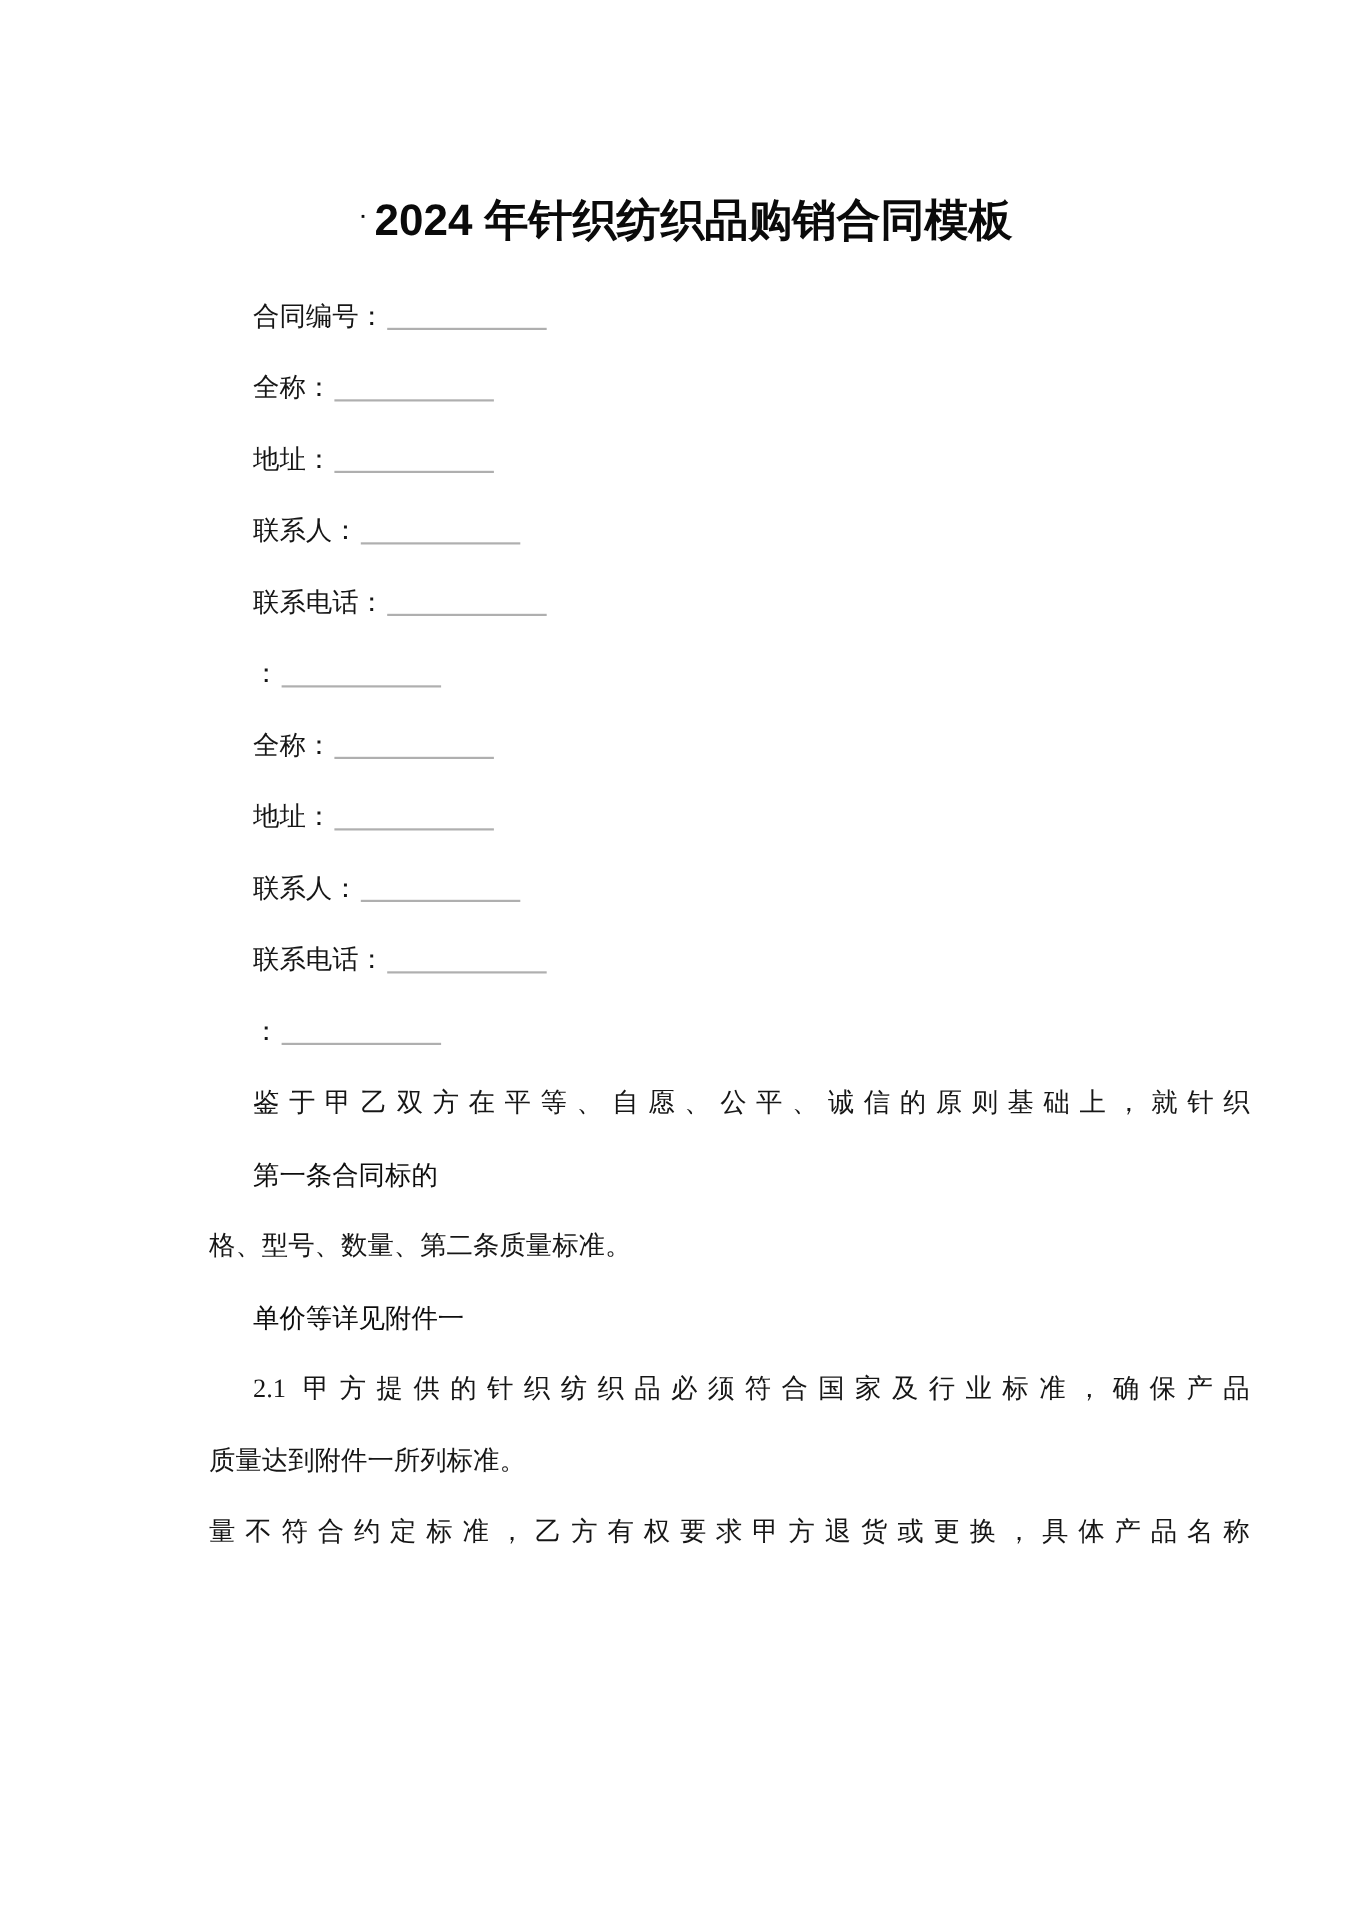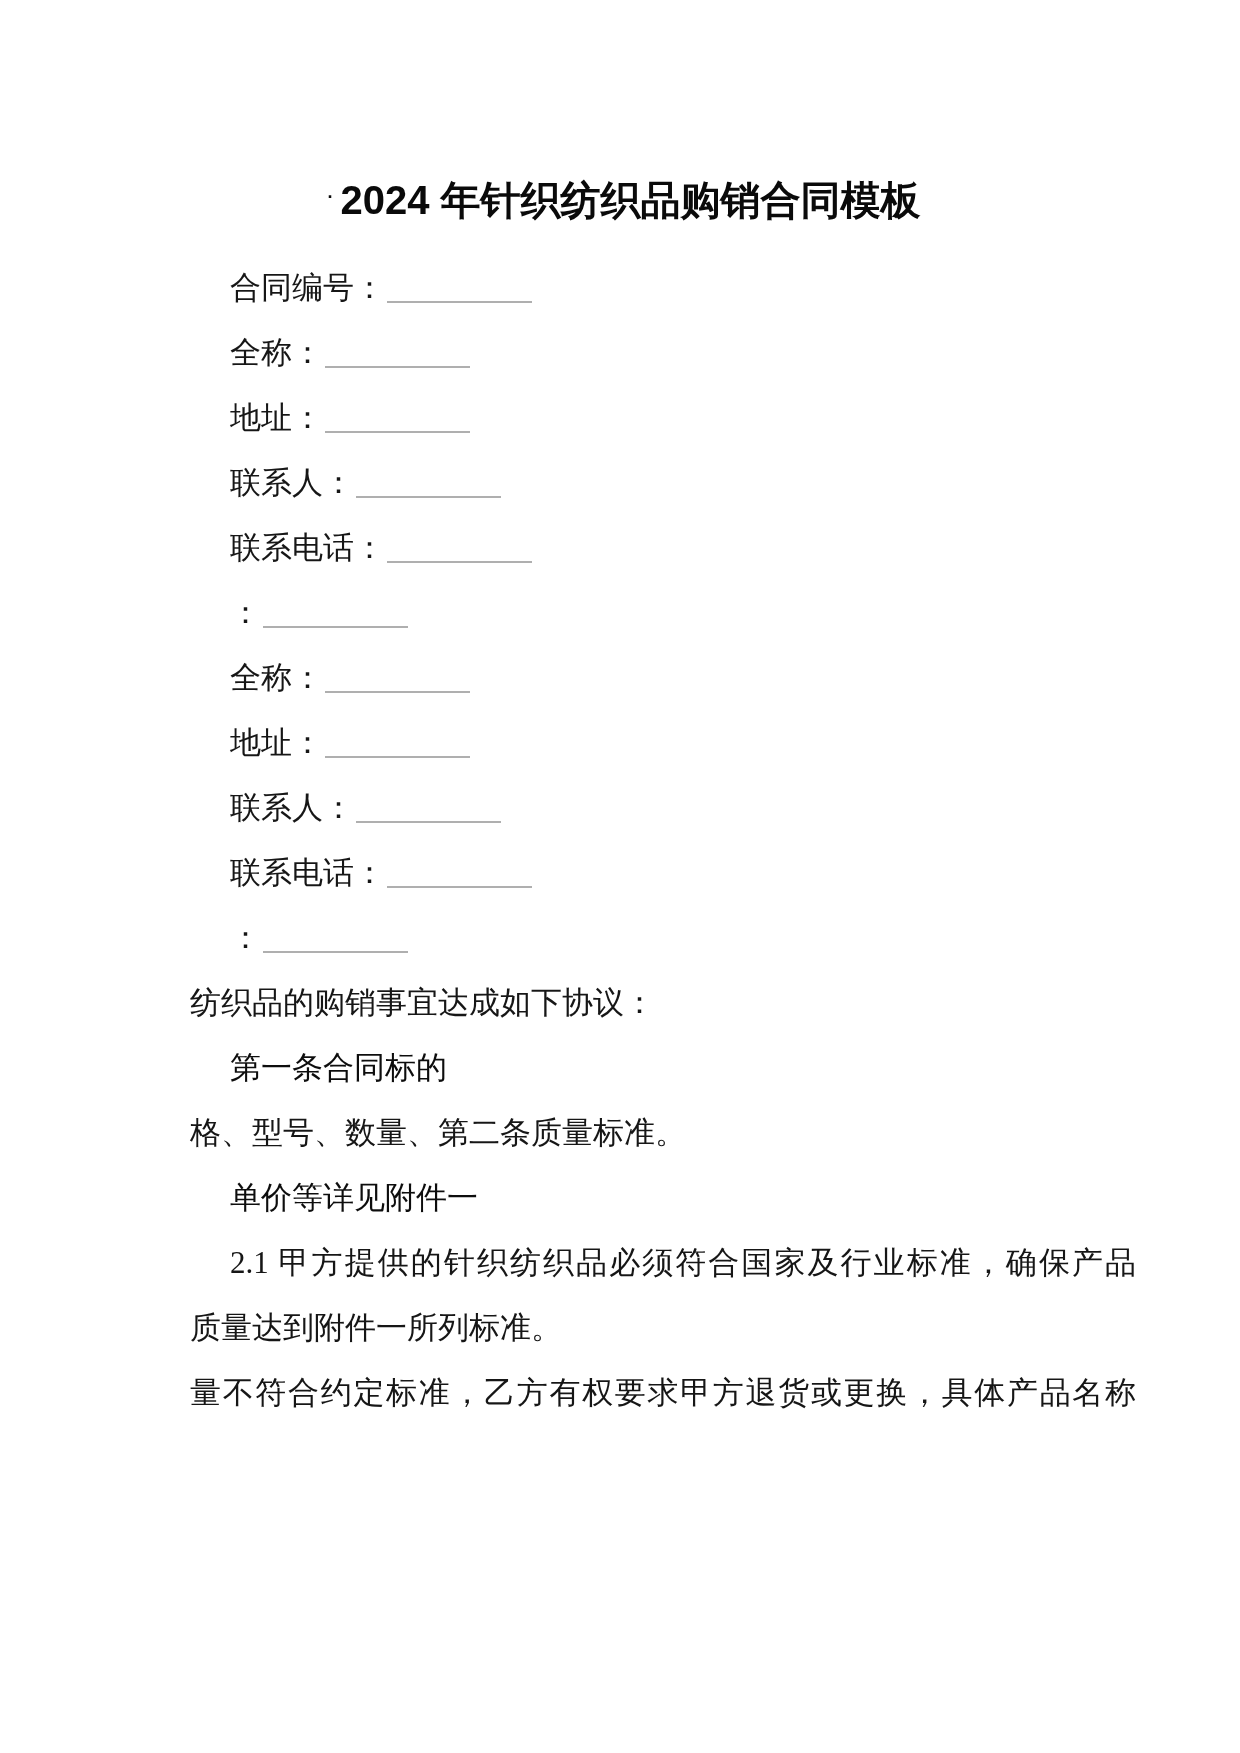--- a/index.html
+++ b/index.html
@@ -27,21 +27,21 @@
     white-space: nowrap;
   }
   .doc-title .bullet {
     font-size: 18px;
     vertical-align: 11px;
     margin-right: 7px;
     font-weight: 700;
   }
   .content {
     margin: 31px 104px 0 190px;
-    font-size: 31px;
+    font-size: 24px;
     line-height: 65px;
   }
   .line {
     height: 65px;
   }
   .form-line {
     padding-left: 40px;
     white-space: nowrap;
   }
   .indent {
@@ -79,21 +79,21 @@
         <div class="line form-line"><span>联系人：</span><span class="blank"></span></div>
         <div class="line form-line"><span>联系电话：</span><span class="blank"></span></div>
         <div class="line form-line"><span>：</span><span class="blank"></span></div>
         <div class="line form-line"><span>全称：</span><span class="blank"></span></div>
         <div class="line form-line"><span>地址：</span><span class="blank"></span></div>
         <div class="line form-line"><span>联系人：</span><span class="blank"></span></div>
         <div class="line form-line"><span>联系电话：</span><span class="blank"></span></div>
         <div class="line form-line"><span>：</span><span class="blank"></span></div>
       </div>
     <div id="body-container">
-        <div class="line">纺织品的购销事宜达成如下协议：</div>
+        <div class="line indent full">鉴于甲乙双方在平等、自愿、公平、诚信的原则基础上，就针织</div>
         <div class="line indent heading">第一条合同标的</div>
         <div class="line">格、型号、数量、第二条质量标准。</div>
         <div class="line indent heading">单价等详见附件一</div>
         <div class="line indent full">2.1 甲方提供的针织纺织品必须符合国家及行业标准，确保产品</div>
         <div class="line">质量达到附件一所列标准。</div>
         <div class="line full">量不符合约定标准，乙方有权要求甲方退货或更换，具体产品名称</div>
       </div>
   </div>
 </div>
 

